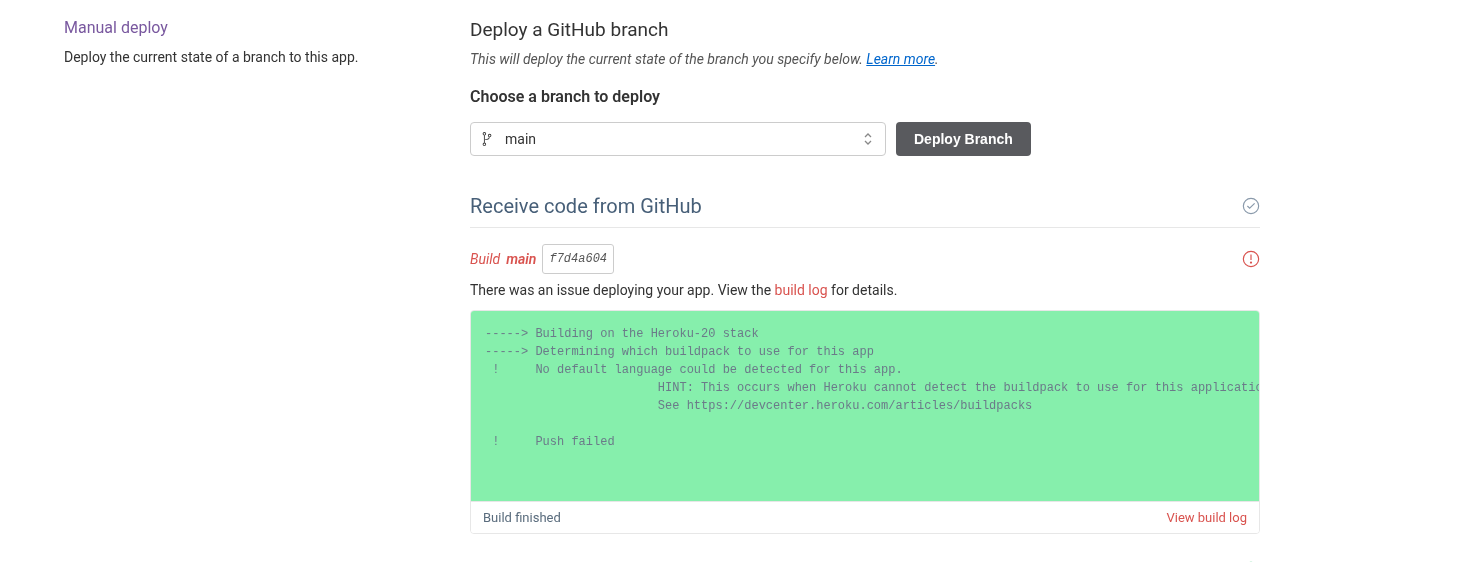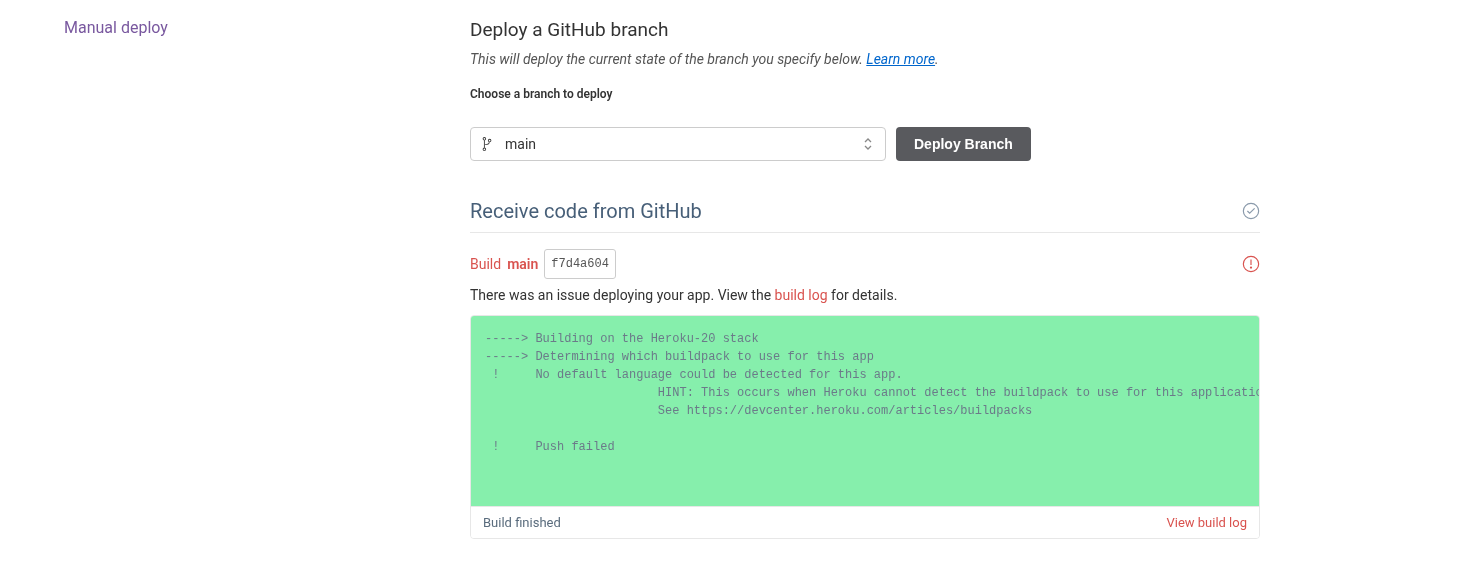--- a/index.html
+++ b/index.html
@@ -47,22 +47,22 @@
     font-style: italic;
   }
   .learn-more {
     color: #0066cc;
     text-decoration: underline;
     cursor: pointer;
   }
   .choose-label {
     font-weight: 600;
     color: #333;
-    font-size: 12px;
-    margin-bottom: 26px;
+    font-size: 16px;
+    margin-bottom: 16px;
   }
   .branch-row {
     display: flex;
     gap: 10px;
     margin-bottom: 28px;
   }
   .branch-select {
     flex: 0 0 416px;
     height: 34px;
     border: 1px solid #ccc;
@@ -120,20 +120,21 @@
     height: 18px;
     display: flex;
     align-items: center;
     justify-content: center;
   }
   .build-header {
     padding-top: 16px;
     display: flex;
     align-items: center;
     justify-content: space-between;
+    font-style: italic;
   }
   .build-header-left {
     display: flex;
     align-items: center;
     gap: 6px;
   }
   .build-label { color: #d9534f; font-size: 14px; }
   .build-branch { color: #d9534f; font-weight: 600; font-size: 14px; }
   .commit-hash {
     border: 1px solid #ccc;
@@ -183,20 +184,21 @@
     cursor: pointer;
   }
   .spacer-after-log { height: 14px; }
 </style>
 </head>
 <body>
 
 <div class="wrap">
   <div class="left-col">
     <div class="left-title">Manual deploy</div>
+    <div class="left-desc">Deploy the current state of a branch to this app.</div>
   </div>
 
   <div class="right-col">
     <div class="section-title">Deploy a GitHub branch</div>
     <div class="section-desc">
       <span>This will deploy the current state of the branch you specify below. </span><a class="learn-more">Learn more</a><span>.</span>
     </div>
 
     <div class="choose-label">Choose a branch to deploy</div>
     <div class="branch-row">

